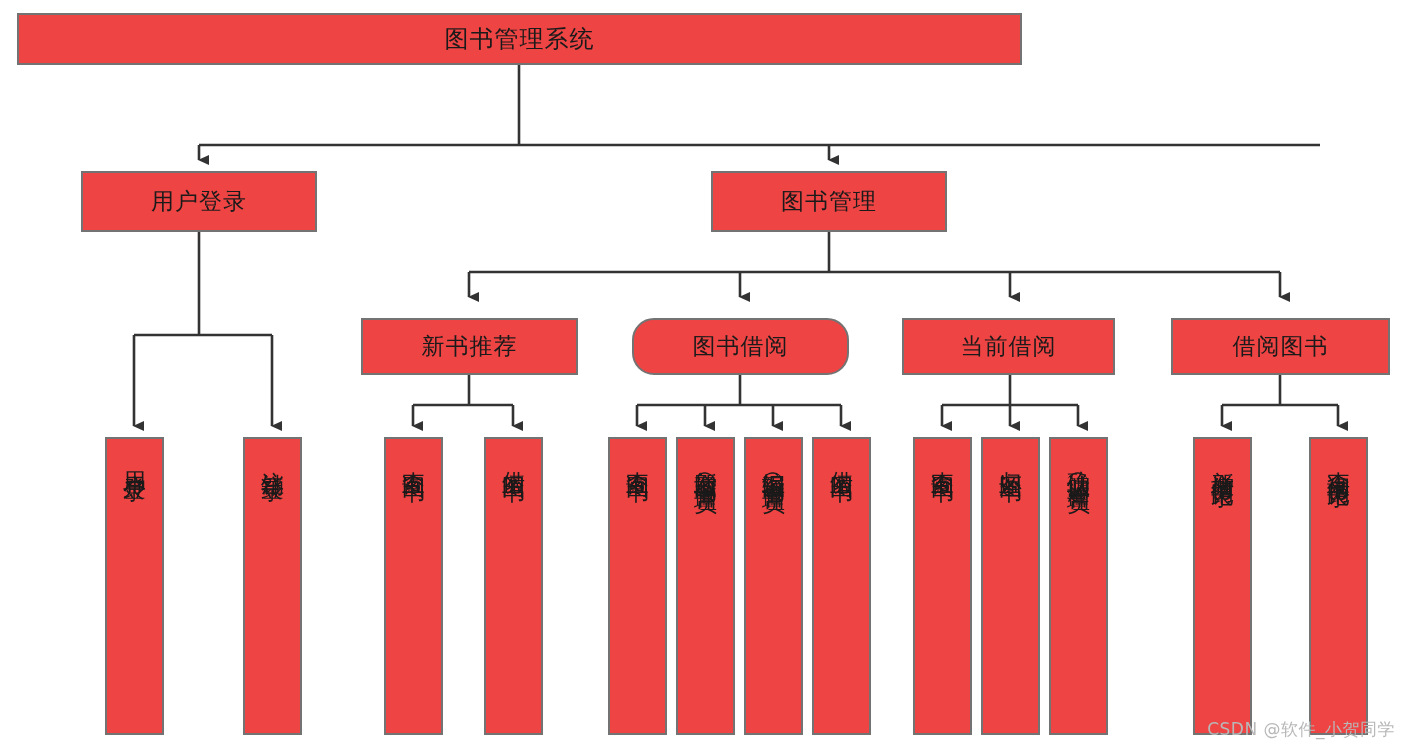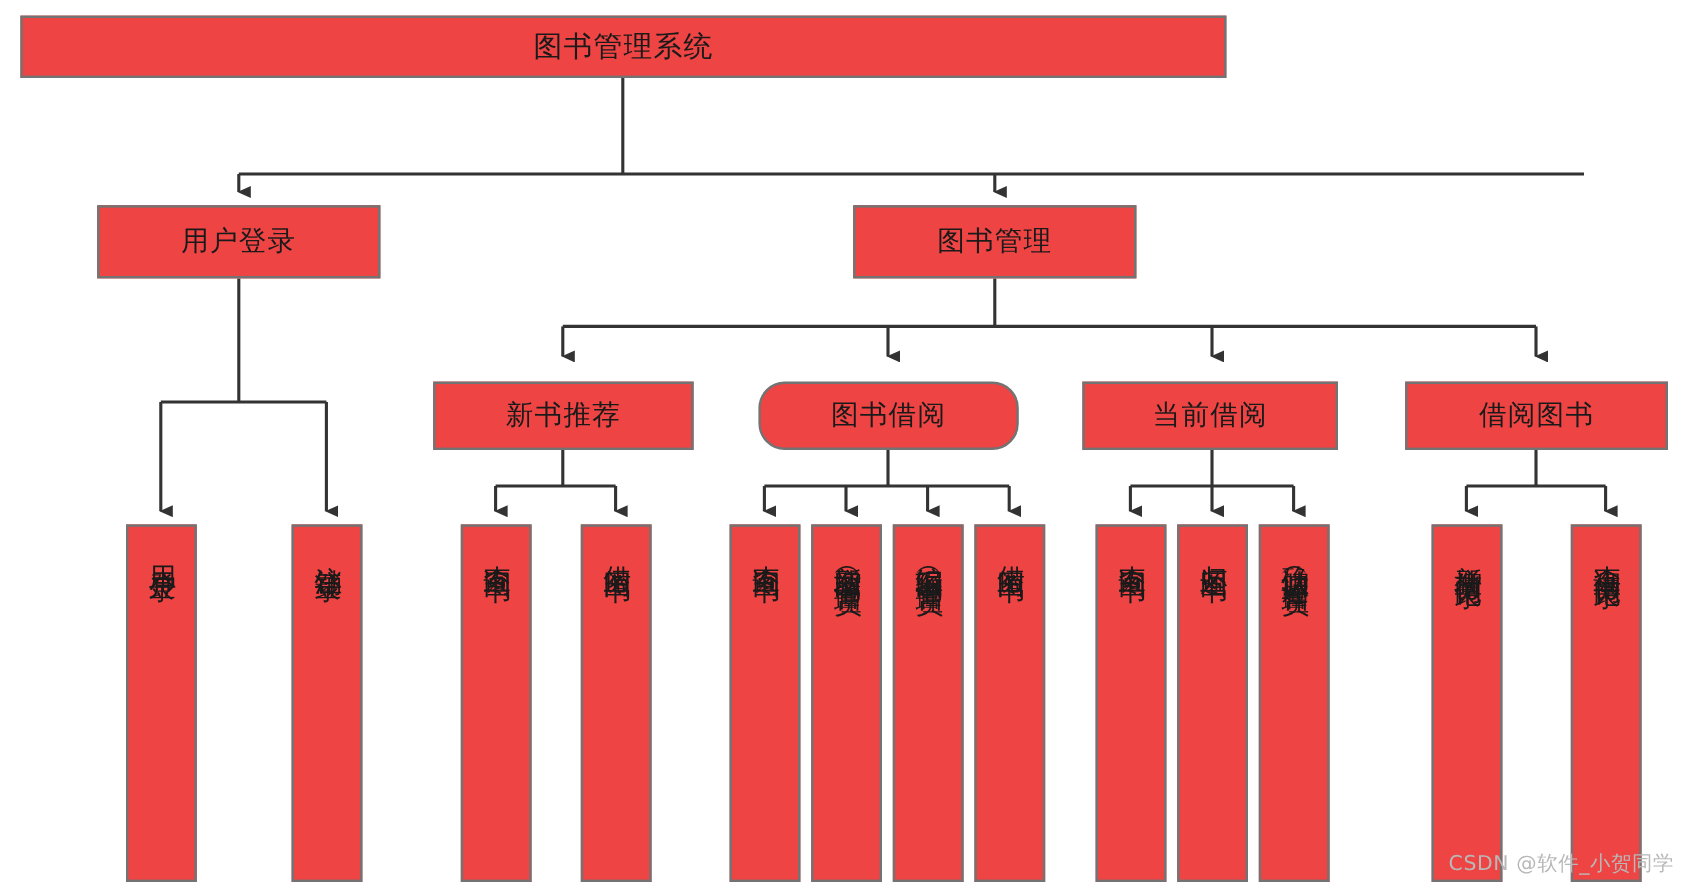--- a/index.html
+++ b/index.html
@@ -59,21 +59,21 @@
   .node.vert .node-label {
     writing-mode: vertical-rl;
     text-orientation: upright;
     font-size: 23px;
     letter-spacing: 3px;
     line-height: 1;
   }
   #watermark {
     position: absolute;
     right: 10px;
-    bottom: 16px;
+    bottom: 6px;
     font-size: 17px;
     color: #b8b8b8;
     letter-spacing: 0.5px;
     z-index: 5;
     white-space: nowrap;
   }
 </style>
 </head>
 <body>
 

